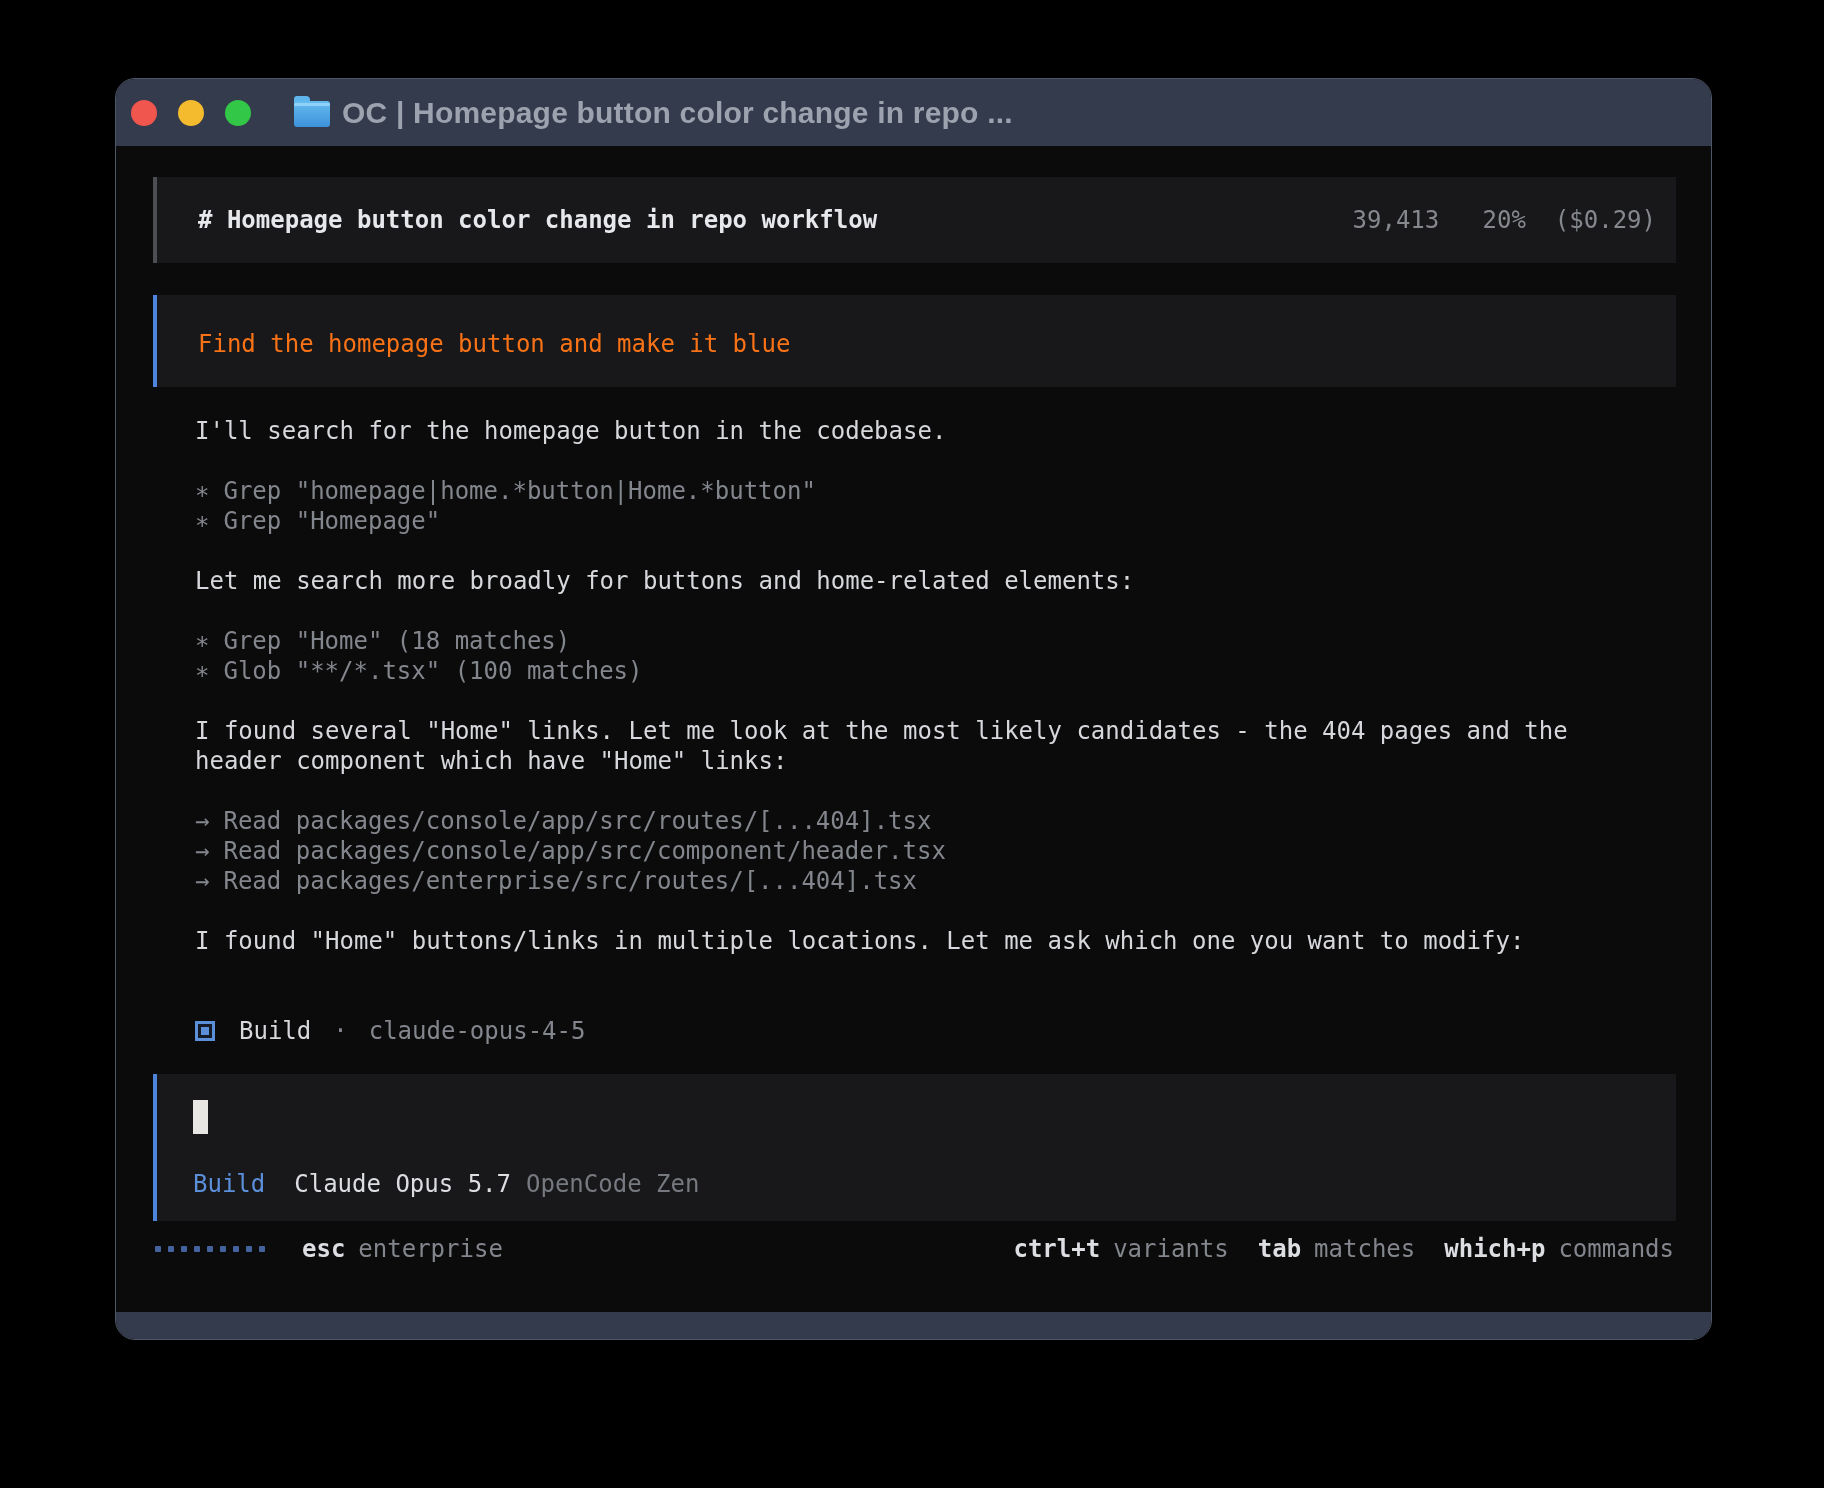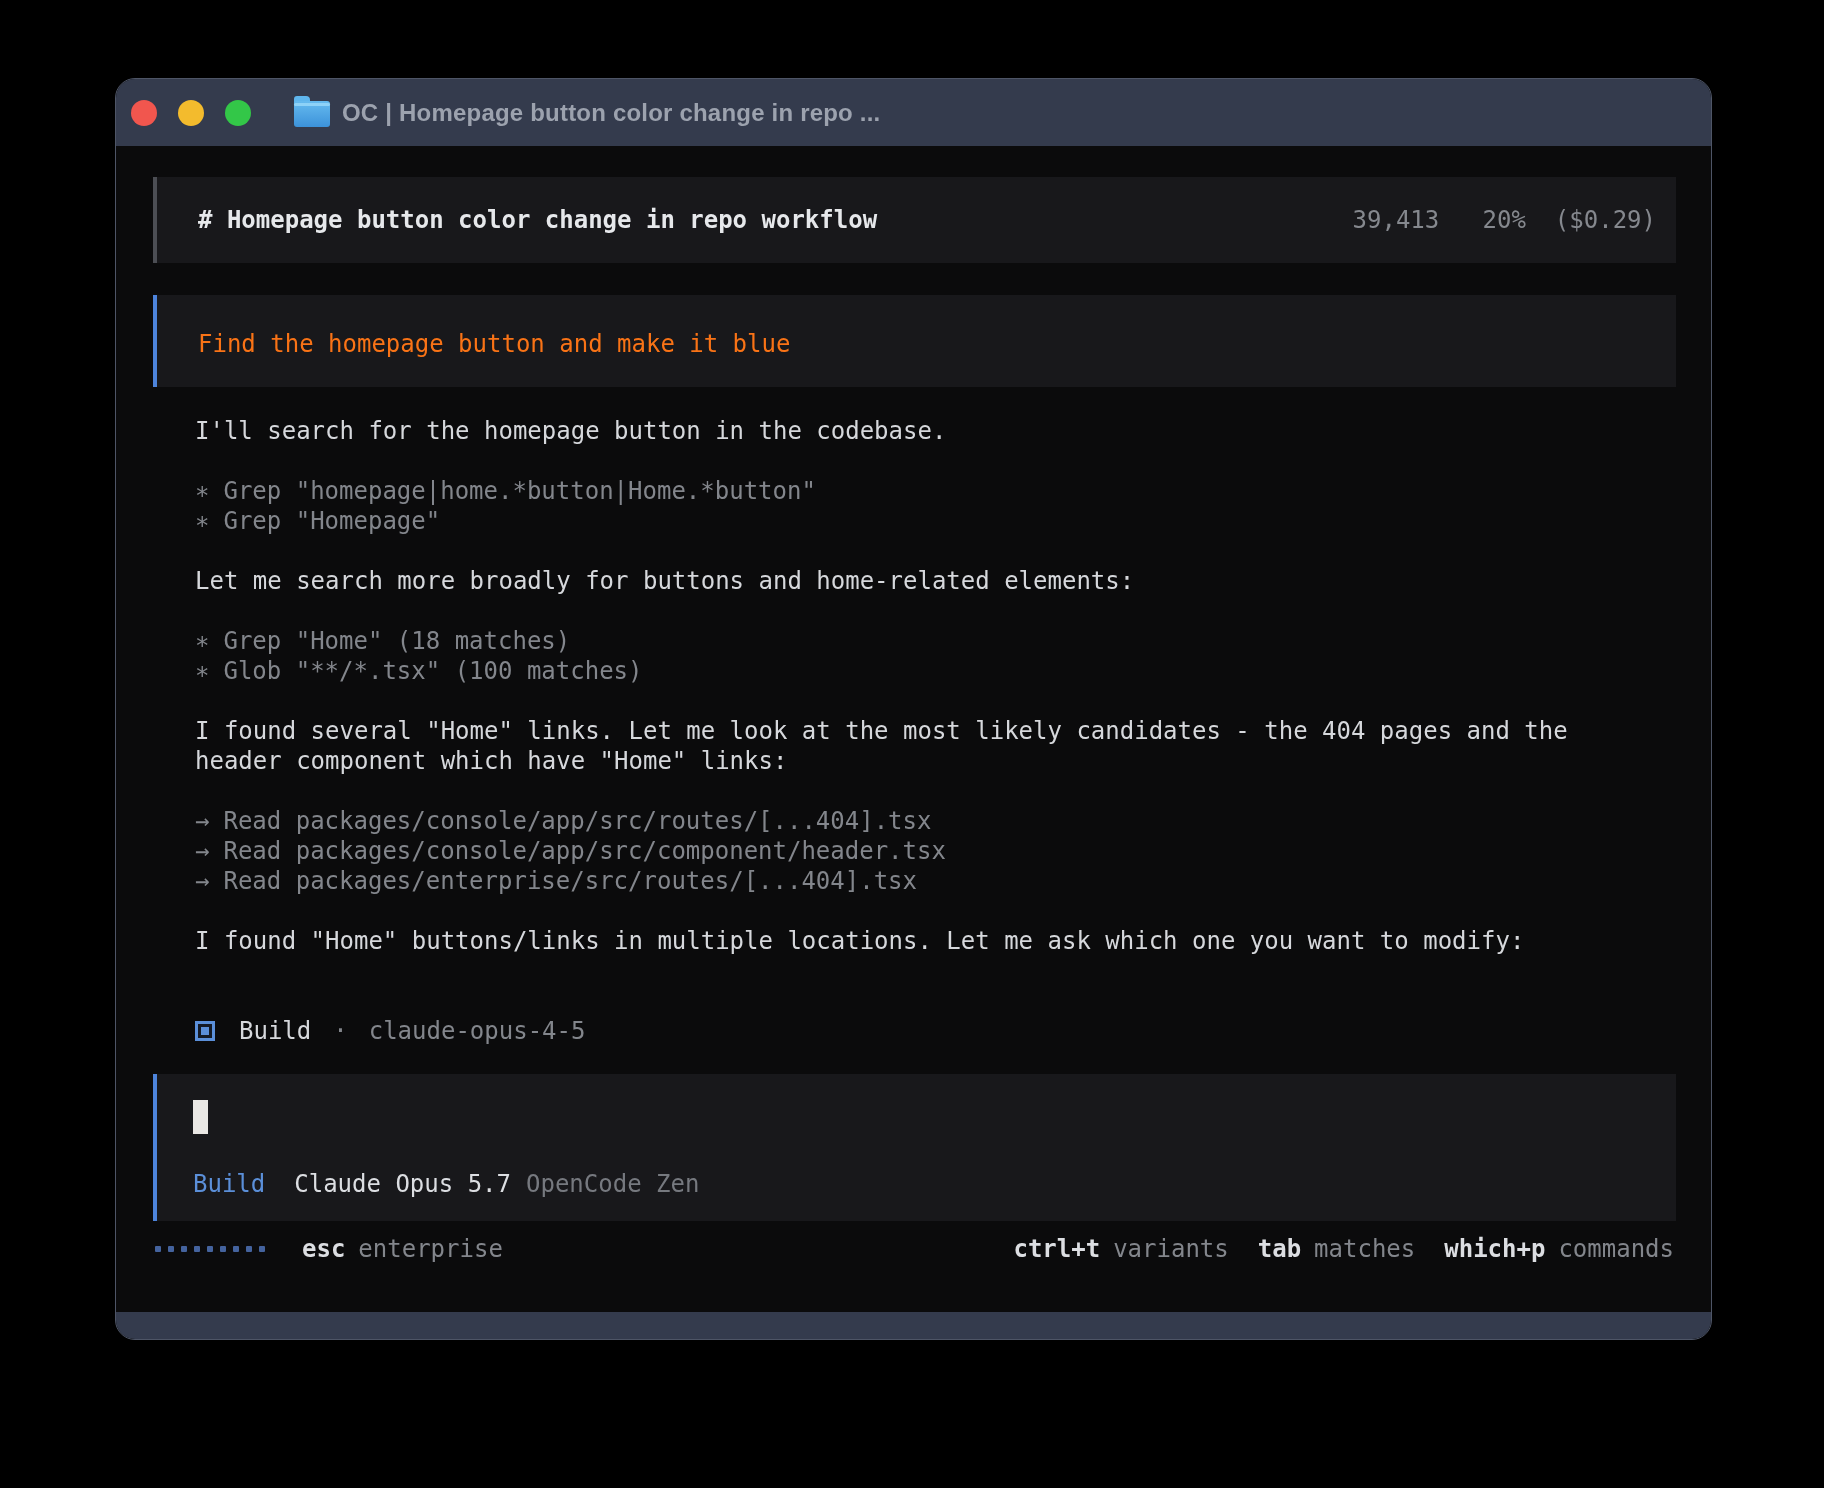--- a/index.html
+++ b/index.html
@@ -20,21 +20,21 @@
   }
   .traffic{width:26px;height:26px;border-radius:50%;margin-right:21px;}
   .traffic.red{background:#F1564E;}
   .traffic.yellow{background:#F3BB2D;}
   .traffic.green{background:#33C748;}
   .folder{position:relative;width:36px;height:26px;margin:3px 12px 0 22px;}
   .folder .tab{position:absolute;top:-5px;left:0;width:16px;height:8px;background:#5FB6ED;border-radius:3px 4px 0 0;}
   .folder .bodyp{position:absolute;inset:0;background:linear-gradient(#66BBEF,#3C92DA);border-radius:3px;}
   .folder .lip{position:absolute;top:2px;left:0;right:0;height:3px;background:#8ED2F7;border-radius:2px;}
   .title-text{
-    font-family:"Liberation Sans",sans-serif;font-weight:bold;font-size:24px;
+    font-family:"Liberation Sans",sans-serif;font-weight:bold;font-size:30px;
     color:#9CA2AE;letter-spacing:.2px;white-space:nowrap;text-align:center;
   }
   
   .content{
     flex:1;padding:31px 35px 0 37px;box-sizing:border-box;display:flex;flex-direction:column;
     font-size:24px;color:#D6D8DC;
   }
   .box{background:#18181B;border-left:4px solid #4C4E54;box-sizing:border-box;}
   .session-header{
     height:86px;flex:0 0 86px;margin-bottom:32px;display:flex;align-items:center;

